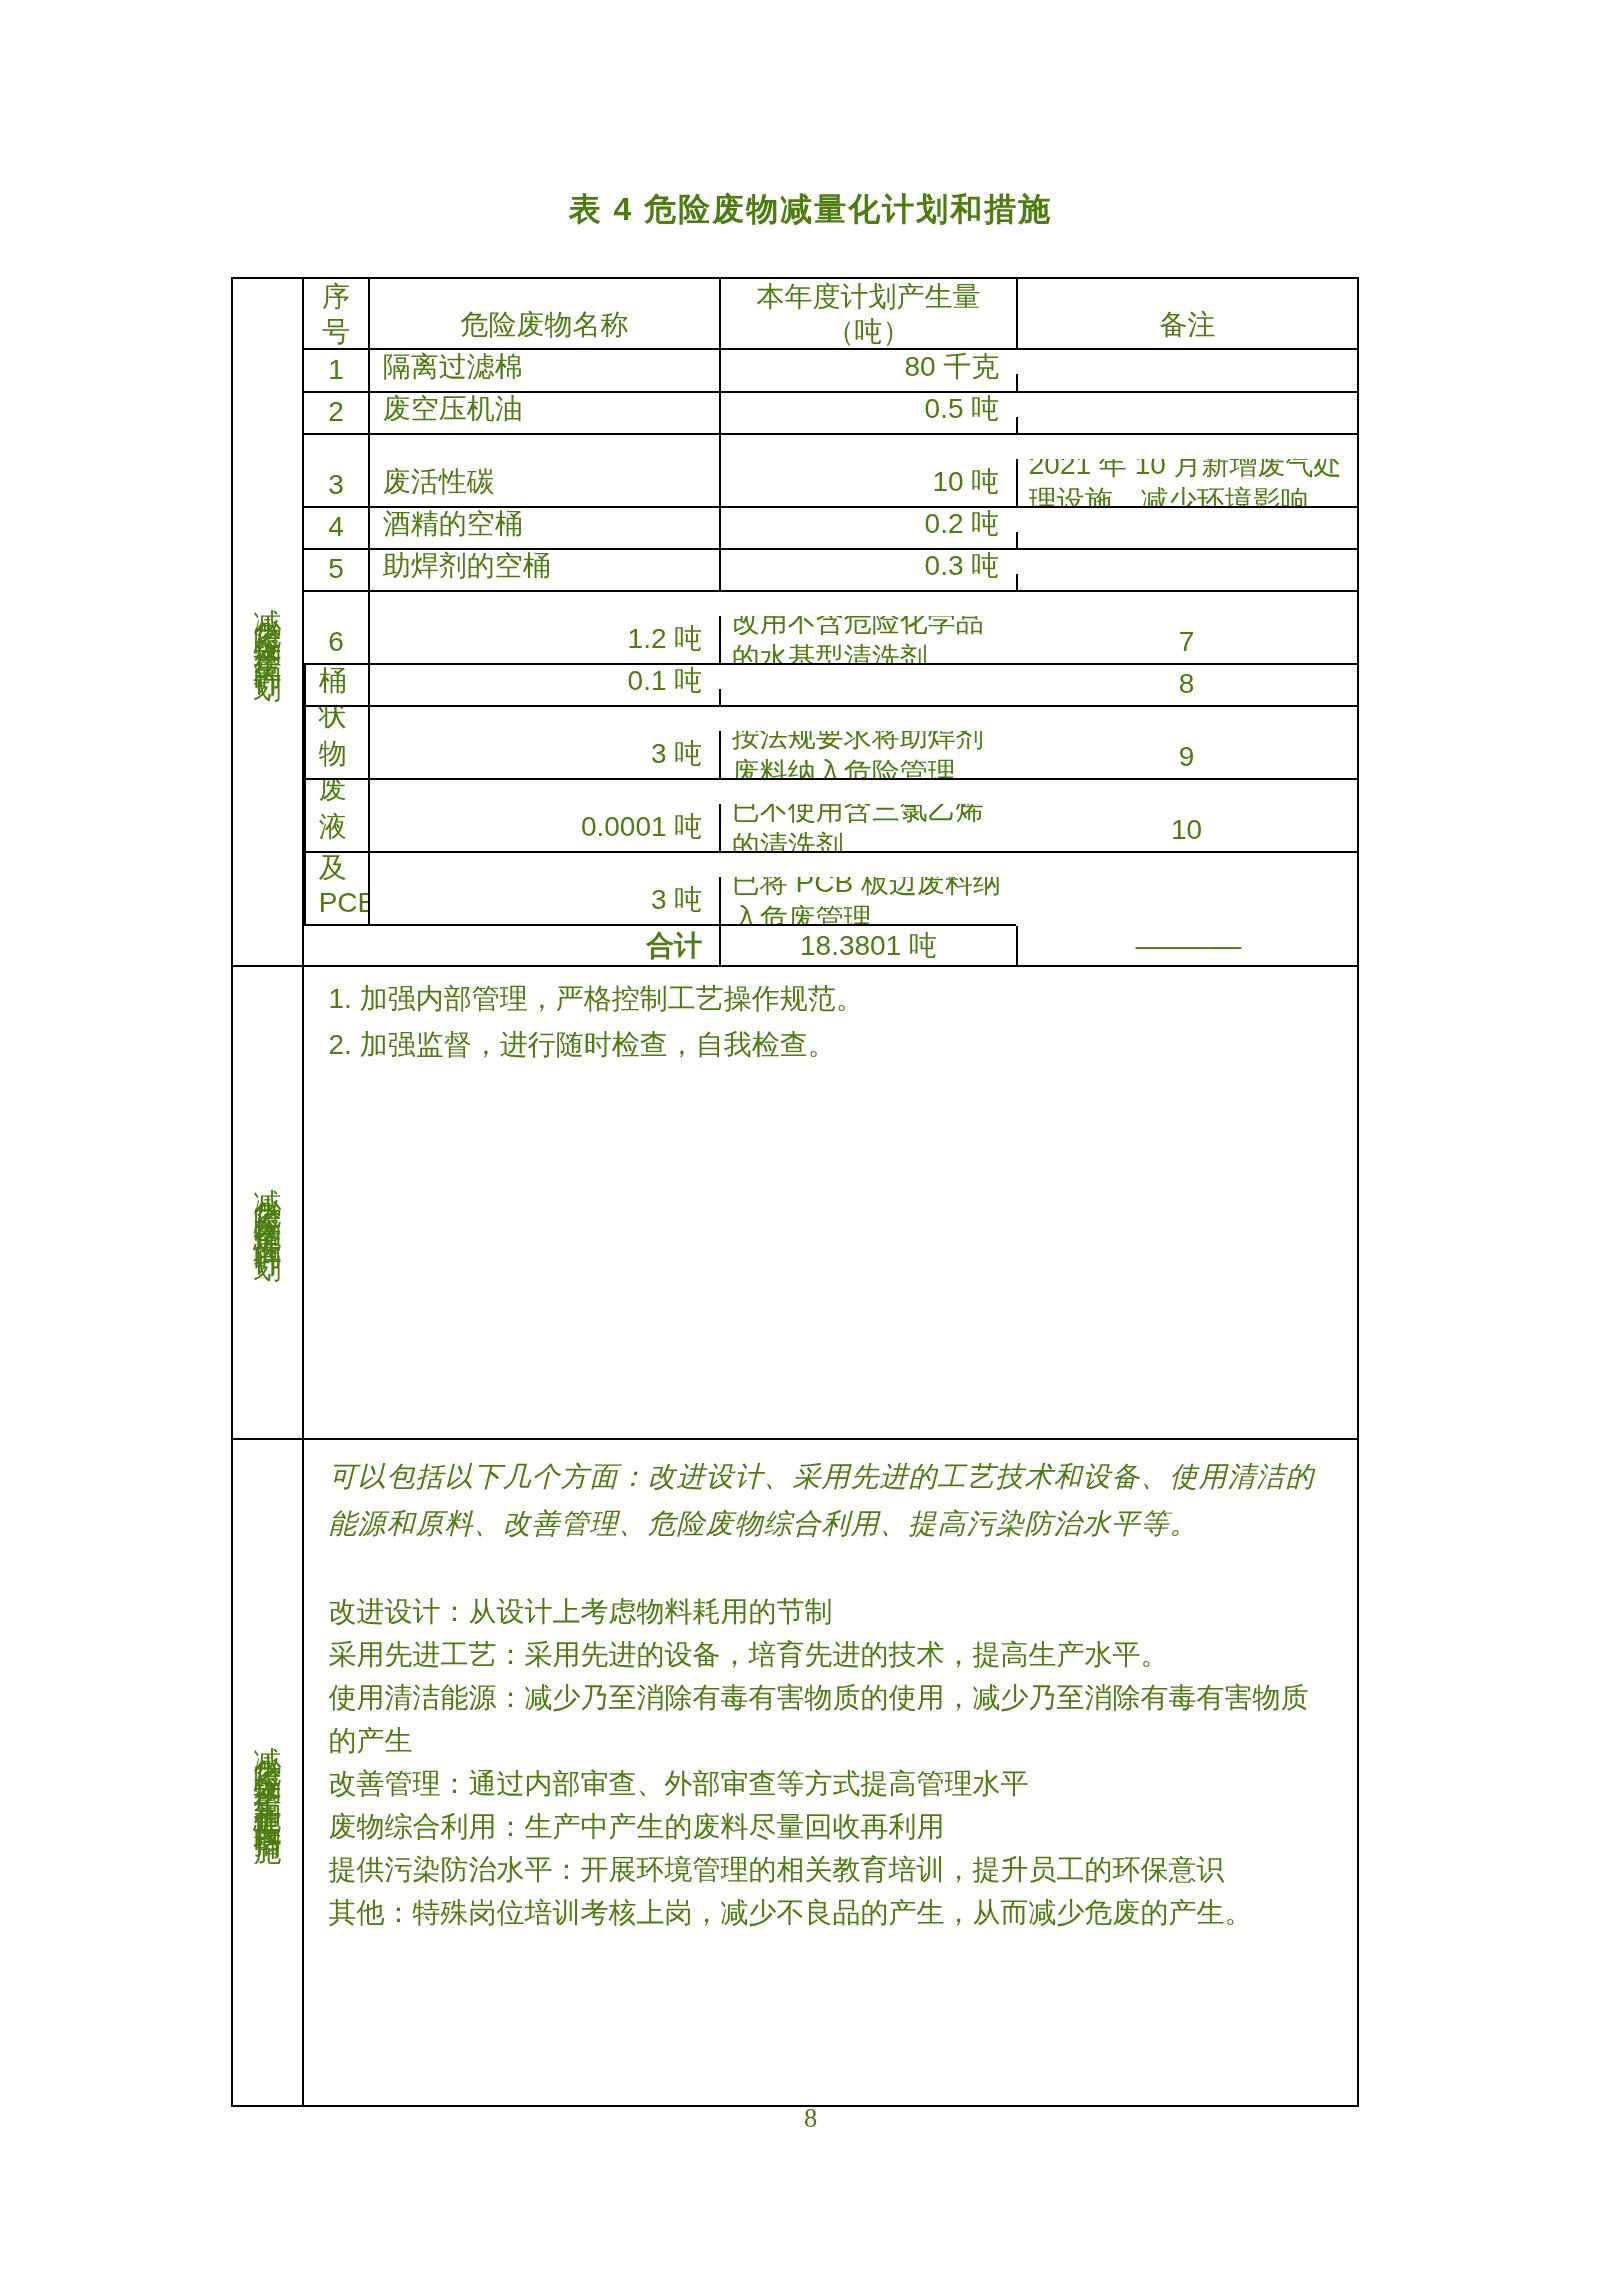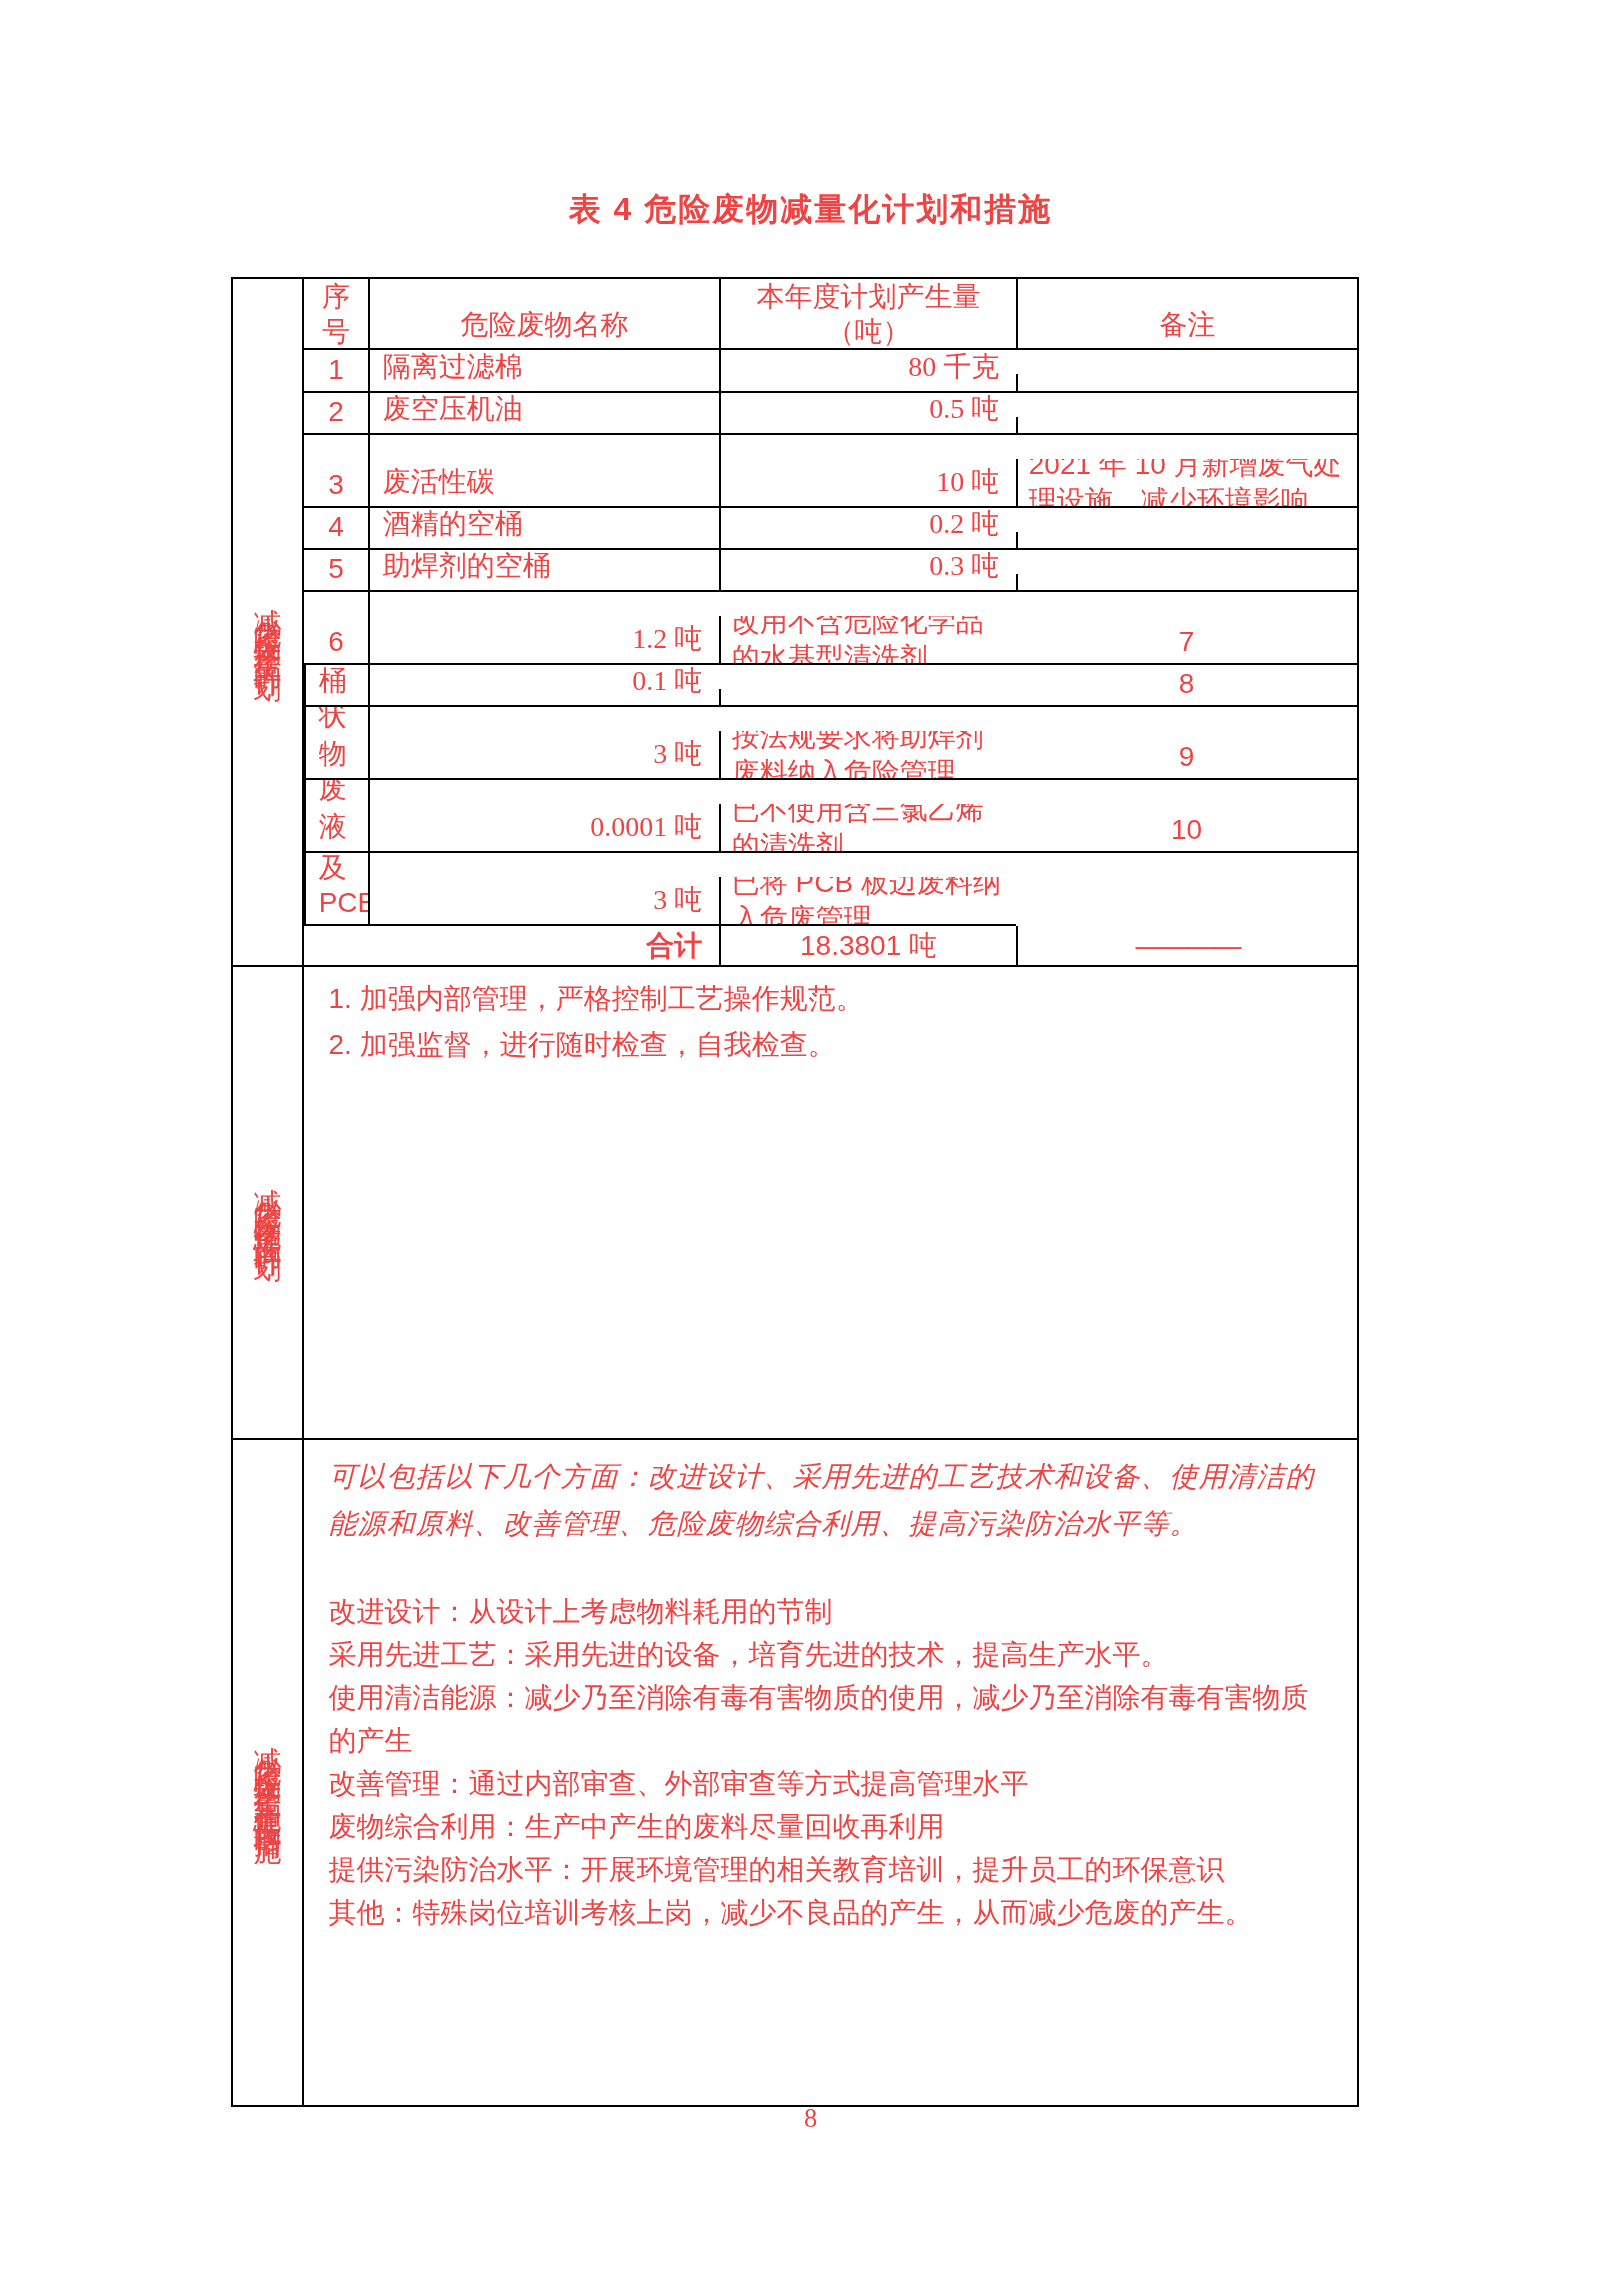--- a/index.html
+++ b/index.html
@@ -1,21 +1,21 @@
 <!DOCTYPE html>
 <html lang="zh"><head>
 <meta charset="utf-8">
 <style>
   html,body { margin:0; padding:0; background:#9a9a9a; }
   .page {
     position: relative;
     width: 1621px; height: 2293px;
     margin: 0 auto;
     background: #ffffff;
-    color: #ef4444;
+    color: #4d7c0f;
     font-family: "Liberation Sans", sans-serif;
     overflow: hidden;
   }
   .doc-title {
     position: absolute; top: 188px; left: 0; width: 100%;
     text-align: center;
     font-size: 32px; font-weight: bold; letter-spacing: 2px;
   }
   .doc-table {
     position: absolute; left: 231px; top: 277px; width: 1128px;
@@ -39,21 +39,21 @@
     flex: 1;
     display: grid;
     grid-template-columns: 64px 351px 297px 1fr;
     grid-template-rows: 71px 43px 42px 73px 42px 42px 73px 42px 73px 73px 73px 39px;
   }
   .c { box-sizing: border-box; display: flex; overflow: hidden; }
   .bl { border-left: 2px solid #000; }
   .bb { border-bottom: 2px solid #000; }
   .c.num  { justify-content: center; align-items: flex-end; padding-bottom: 4.9px; }
   .c.name { align-items: flex-end; padding: 0 3.9px 4.9px 12.7px; }
-  .c.qty  { justify-content: flex-end; align-items: flex-end; padding: 0 16.7px 4.9px 0; white-space: nowrap; font-family: Liberation Serif, serif; }
+  .c.qty  { justify-content: flex-end; align-items: flex-end; padding: 0 16.7px 4.9px 0; white-space: nowrap; }
   .c.rem  { align-items: center; padding: 2px 7.8px 2px 10.8px; line-height: 36px; margin-top: 24px; }
   .hc { align-items: center; justify-content: center; text-align: center; white-space: pre-line; line-height: 35px; }
   .hc.h-bottom { align-items: flex-end; padding-bottom: 5.9px; }
   .t-label { grid-column: 1 / 3; justify-content: flex-end; align-items: center; padding-right: 16.7px; font-weight: bold; }
   .t-qty { justify-content: center; align-items: center; white-space: nowrap; }
   .t-rem { justify-content: center; align-items: center; letter-spacing: -2px; overflow: hidden; }
   
   .section2 { height: 471px; }
   .section3 { height: 665px; }
   .sec-content { flex: 1; box-sizing: border-box; }

